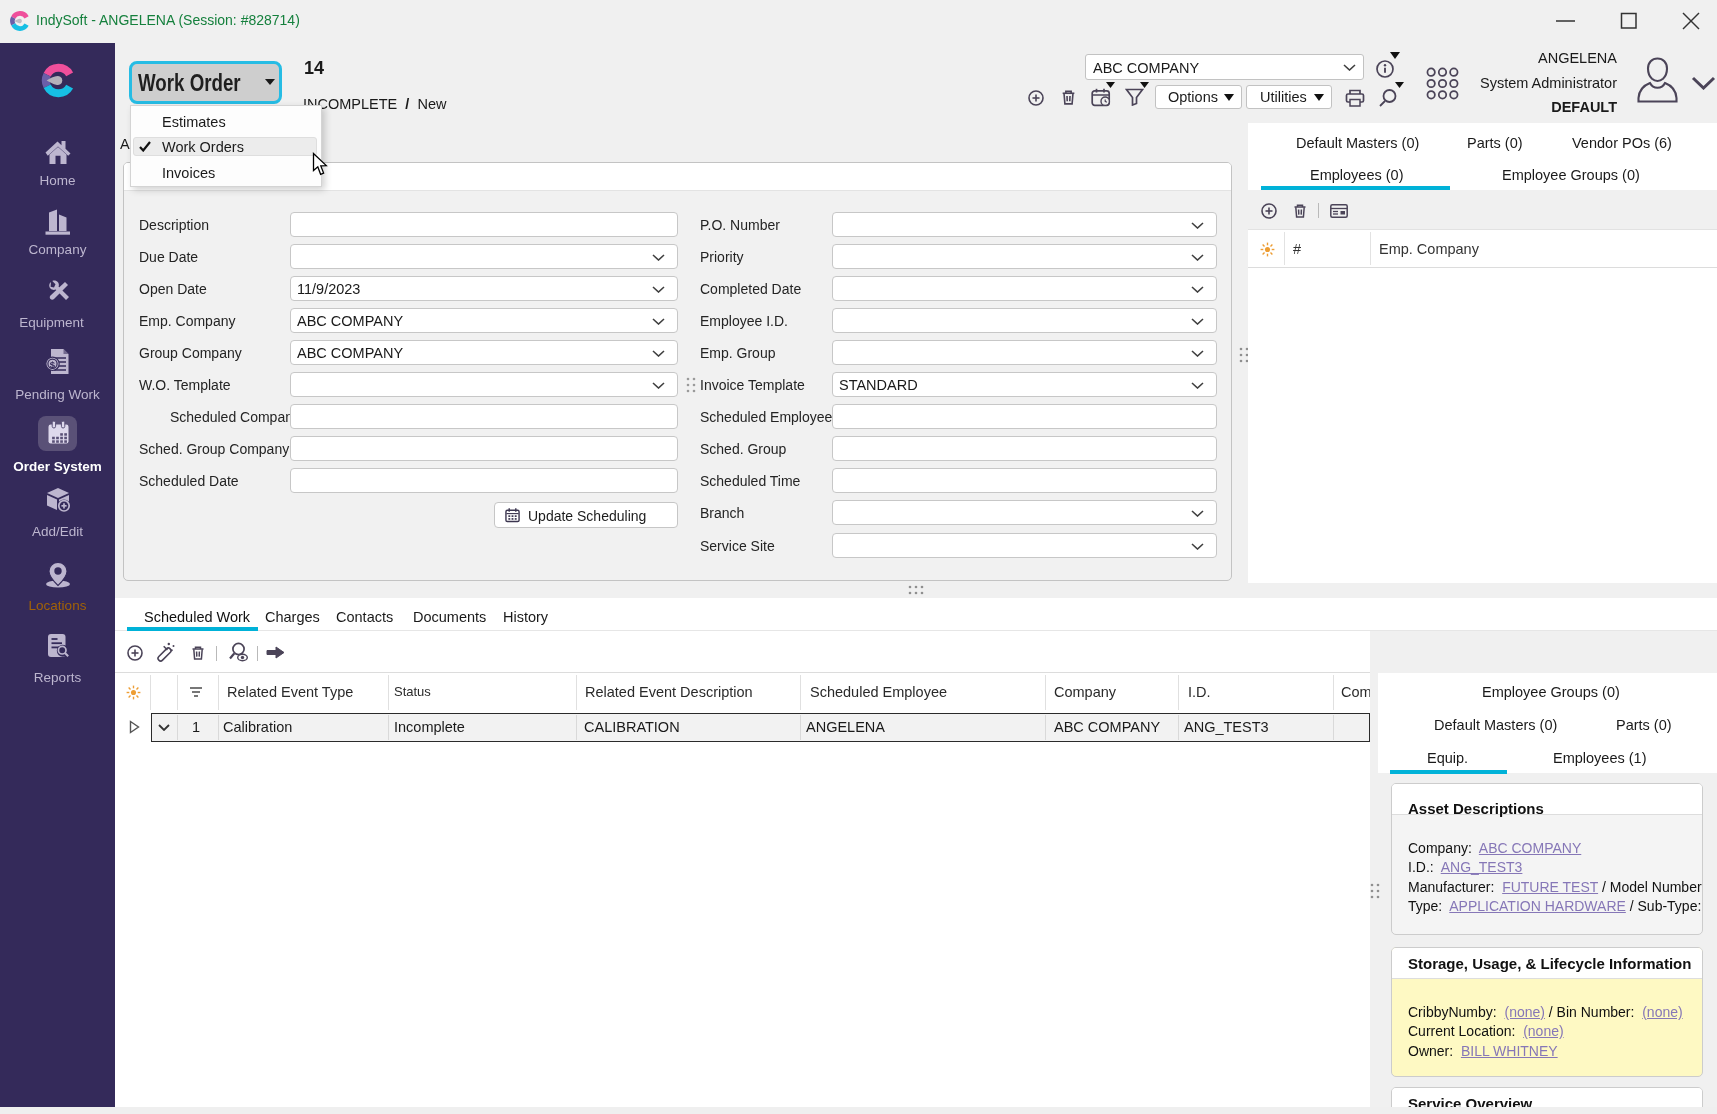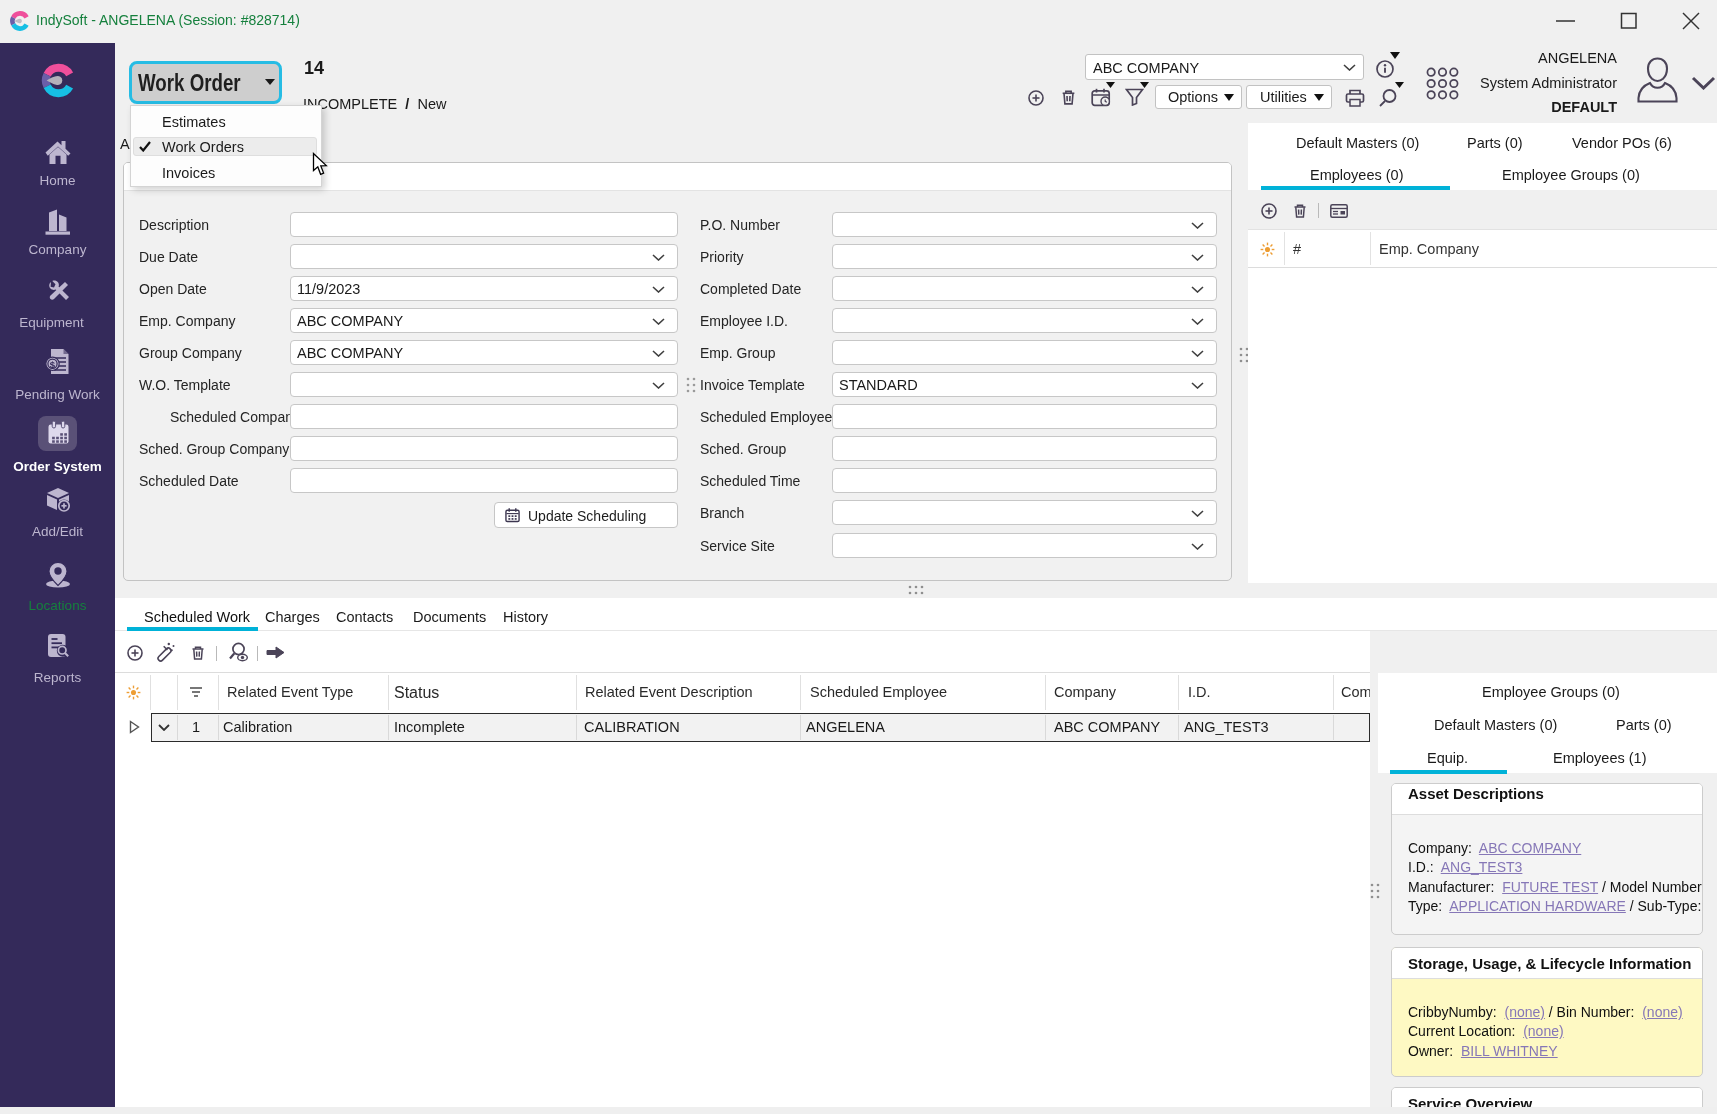--- a/index.html
+++ b/index.html
@@ -90,21 +90,21 @@
     <circle cx="19" cy="18.8" r="5.2" fill="none" stroke="#bdb6cf" stroke-width="1.7"></circle>
     <line x1="19" y1="16.2" x2="19" y2="21.4" stroke="#bdb6cf" stroke-width="1.7"></line>
     <line x1="16.4" y1="18.8" x2="21.6" y2="18.8" stroke="#bdb6cf" stroke-width="1.7"></line>
   </svg>
 <div class="abs" style="left:0;top:524px;width:115px;text-align:center;font-size:13.5px;font-weight:normal;color:#bdb6cf;">Add/Edit</div>
 <svg class="abs" style="left:45.0px;top:562.0px;" width="26" height="26" viewBox="0 0 26 26">
     <ellipse cx="13" cy="22" rx="12" ry="3.6" fill="#bdb6cf"></ellipse>
     <path d="M13,0.5 C7.8,0.5 4,4.3 4,9.3 C4,15 13,23.5 13,23.5 C13,23.5 22,15 22,9.3 C22,4.3 18.2,0.5 13,0.5 Z" fill="#bdb6cf" stroke="#342a5a" stroke-width="1.1"></path>
     <circle cx="13" cy="9" r="3.7" fill="#342a5a"></circle>
   </svg>
-<div class="abs" style="left:0;top:598px;width:115px;text-align:center;font-size:13.5px;font-weight:normal;color:#15803d;">Locations</div>
+<div class="abs" style="left:0;top:598px;width:115px;text-align:center;font-size:13.5px;font-weight:normal;color:#a16207;">Locations</div>
 <svg class="abs" style="left:45.0px;top:632.5px;" width="26" height="25" viewBox="0 0 26 25">
     <rect x="3" y="1" width="17.5" height="23" rx="3" fill="#bdb6cf"></rect>
     <line x1="6.5" y1="6" x2="12.5" y2="6" stroke="#342a5a" stroke-width="1.8"></line>
     <line x1="6.5" y1="10.2" x2="17" y2="10.2" stroke="#342a5a" stroke-width="1.8"></line>
     <line x1="6.5" y1="14.4" x2="17" y2="14.4" stroke="#342a5a" stroke-width="1.8"></line>
     <circle cx="17.8" cy="17.8" r="6" fill="#342a5a"></circle>
     <circle cx="17.2" cy="17.2" r="3.8" fill="none" stroke="#bdb6cf" stroke-width="1.7"></circle>
     <line x1="20" y1="20" x2="23.2" y2="23.2" stroke="#bdb6cf" stroke-width="2"></line>
   </svg>
 <div class="abs" style="left:0;top:670px;width:115px;text-align:center;font-size:13.5px;font-weight:normal;color:#bdb6cf;">Reports</div>
@@ -432,21 +432,21 @@
     <line x1="4.5" y1="4.5" x2="2.6" y2="2.6" stroke="#ed9d33" stroke-width="1.4"></line>
     <line x1="7.5" y1="3.3" x2="7.5" y2="0.6" stroke="#ed9d33" stroke-width="1.4"></line>
     <line x1="10.5" y1="4.5" x2="12.4" y2="2.6" stroke="#ed9d33" stroke-width="1.4"></line>
   </svg>
 <svg class="abs" style="left:189px;top:686px;" width="14" height="12" viewBox="0 0 14 12">
     <line x1="1" y1="2" x2="13" y2="2" stroke="#555" stroke-width="1.6"></line>
     <line x1="3" y1="6" x2="11" y2="6" stroke="#555" stroke-width="1.6"></line>
     <line x1="5" y1="10" x2="9" y2="10" stroke="#555" stroke-width="1.6"></line>
   </svg>
 <div class="abs" style="left:227px;top:684px;width:220px;overflow:hidden;font-size:14.5px;color:#2a2a2a;white-space:nowrap;">Related Event Type</div>
-<div class="abs" style="left:394px;top:684px;width:220px;overflow:hidden;font-size:16px;color:#2a2a2a;white-space:nowrap;">Status</div>
+<div class="abs" style="left:394px;top:684px;width:220px;overflow:hidden;font-size:13px;color:#2a2a2a;white-space:nowrap;">Status</div>
 <div class="abs" style="left:585px;top:684px;width:220px;overflow:hidden;font-size:14.5px;color:#2a2a2a;white-space:nowrap;">Related Event Description</div>
 <div class="abs" style="left:810px;top:684px;width:220px;overflow:hidden;font-size:14.5px;color:#2a2a2a;white-space:nowrap;">Scheduled Employee</div>
 <div class="abs" style="left:1054px;top:684px;width:220px;overflow:hidden;font-size:14.5px;color:#2a2a2a;white-space:nowrap;">Company</div>
 <div class="abs" style="left:1188px;top:684px;width:182px;overflow:hidden;font-size:14.5px;color:#2a2a2a;white-space:nowrap;">I.D.</div>
 <div class="abs" style="left:1341px;top:684px;width:29px;overflow:hidden;font-size:14.5px;color:#2a2a2a;white-space:nowrap;">Com</div>
 <div class="abs" style="left:151px;top:713px;width:1219px;height:29px;background:#f2f2f2;border:1.5px solid #2b2b2b;"></div>
 <div class="abs" style="left:177px;top:715px;width:1px;height:25px;background:#d9d9d9;"></div>
 <div class="abs" style="left:218px;top:715px;width:1px;height:25px;background:#d9d9d9;"></div>
 <div class="abs" style="left:388px;top:715px;width:1px;height:25px;background:#d9d9d9;"></div>
 <div class="abs" style="left:576px;top:715px;width:1px;height:25px;background:#d9d9d9;"></div>
@@ -484,21 +484,21 @@
 <div class="abs" style="left:1390px;top:770px;width:117px;height:3.5px;background:#00b2d8;"></div>
 <svg class="abs" style="left:1370px;top:883px;" width="10" height="16" viewBox="0 0 10 16">
     <circle cx="2" cy="2" r="1.3" fill="#8f8f8f"></circle>
     <circle cx="2" cy="8" r="1.3" fill="#8f8f8f"></circle>
     <circle cx="2" cy="14" r="1.3" fill="#8f8f8f"></circle>
     <circle cx="8" cy="2" r="1.3" fill="#8f8f8f"></circle>
     <circle cx="8" cy="8" r="1.3" fill="#8f8f8f"></circle>
     <circle cx="8" cy="14" r="1.3" fill="#8f8f8f"></circle>
   </svg>
 <div class="abs" style="left:1391px;top:783px;width:312px;height:152px;background:#f4f4f4;border:1px solid #cccccc;border-radius:5px;overflow:hidden;">
-    <div style="background:#fff;height:31px;border-bottom:1px solid #dddddd;padding:1px 0 0 16px;font-size:15px;font-weight:bold;color:#111;">Asset Descriptions</div>
+    <div style="background:#fff;height:31px;border-bottom:1px solid #dddddd;padding:16px 0 0 16px;font-size:15px;font-weight:bold;color:#111;">Asset Descriptions</div>
     <div style="padding:24px 0 0 16px;font-size:14px;line-height:19.3px;color:#111;">
       <div style="white-space:nowrap;">Company:&nbsp; <span class="link">ABC COMPANY</span></div>
       <div style="white-space:nowrap;">I.D.:&nbsp; <span class="link">ANG_TEST3</span></div>
       <div style="white-space:nowrap;">Manufacturer:&nbsp; <span class="link">FUTURE TEST</span> / Model Number:&nbsp; </div>
       <div style="white-space:nowrap;">Type:&nbsp; <span class="link">APPLICATION HARDWARE</span> / Sub-Type:&nbsp; </div>
     </div>
   </div>
 <div class="abs" style="left:1391px;top:947px;width:312px;height:130px;background:#fef9c3;border:1px solid #cccccc;border-radius:5px;overflow:hidden;">
     <div style="background:#fff;height:31px;border-bottom:1px solid #dddddd;padding:7px 0 0 16px;font-size:15px;font-weight:bold;color:#111;">Storage, Usage, &amp; Lifecycle Information</div>
     <div style="padding:24px 0 0 16px;font-size:14px;line-height:19.3px;color:#111;">

